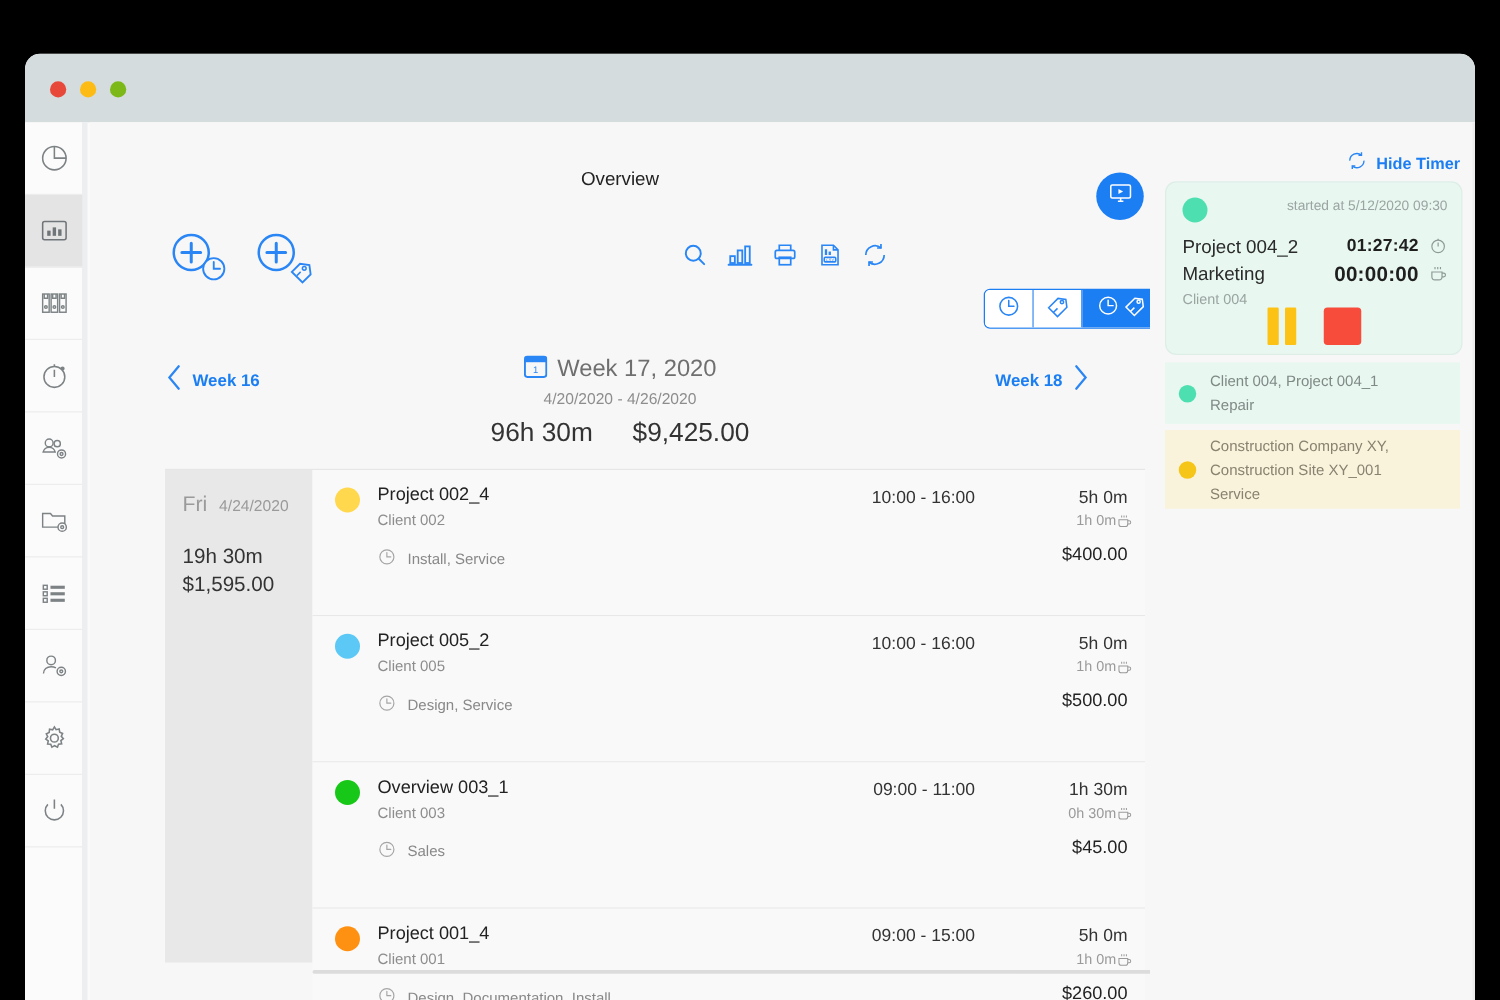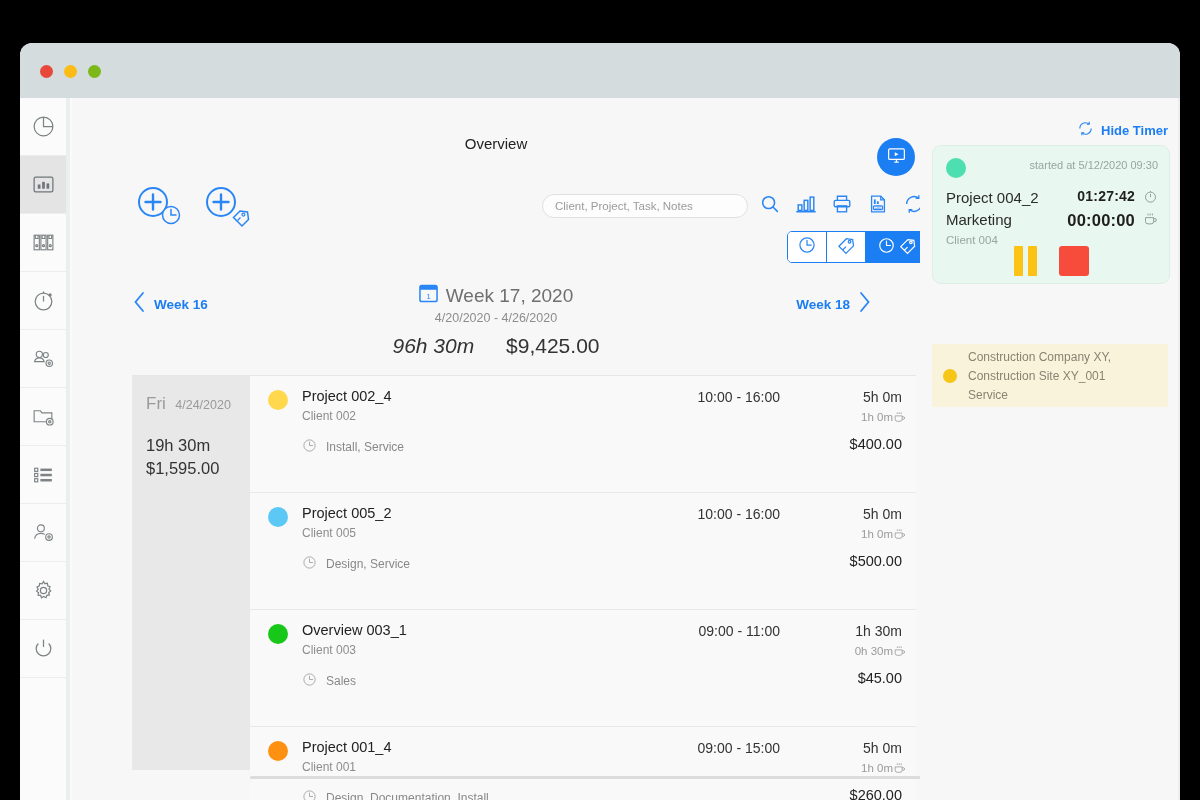--- a/index.html
+++ b/index.html
@@ -98,21 +98,21 @@
   
   .weeknav{position:absolute;left:0;top:185px;width:848px;height:70px;}
   .wk-prev{position:absolute;left:60px;top:8px;display:flex;align-items:center;gap:7px;cursor:pointer;}
   .wk-next{position:absolute;right:48px;top:8px;display:flex;align-items:center;gap:7px;cursor:pointer;}
   .wk-link{color:#1c7ef3;font-size:13.5px;font-weight:bold;}
   .wk-center{position:absolute;left:0;top:0;width:848px;text-align:center;}
   .wk-title{display:inline-flex;align-items:center;gap:8px;}
   .wk-title span{font-size:19px;color:#6f6f6f;}
   .wk-range{font-size:12.5px;color:#8d8d8d;margin-top:3px;}
   .wk-tot{margin-top:9px;font-size:21px;color:#333;}
-  .wk-tot .a{margin-right:26px;font-style:italic;}
+  .wk-tot .a{margin-right:26px;}
 
   
   .table{
     position:absolute;left:60px;top:277px;width:784px;background:#f9f9f9;
     border-top:1px solid #e6e6e6;
   }
   .daycol{
     position:absolute;left:0;top:0;width:118px;height:394px;background:#e8e8e8;
   }
   .daycol .d1{position:absolute;left:14px;top:18px;}
@@ -318,21 +318,20 @@
             <path d="M16 8.5v15M8.5 16h15" stroke="#2a86f5" stroke-width="2.4" stroke-linecap="round"></path>
             <path d="M28.5 31.5l6.5-6.5 7.5 1 1 7.5-6.5 6.5z" stroke="#2a86f5" stroke-width="1.5" fill="#f7f7f7"></path>
             <circle cx="38.4" cy="28.6" r="1.5" stroke="#2a86f5" stroke-width="1.2"></circle>
             <path d="M32.5 34.5l3-3" stroke="#2a86f5" stroke-width="1.2"></path>
           </svg>
         </div>
       </div>
 
 
       <div class="search-wrap">
-        <input class="search-input" placeholder="Client, Project, Task, Notes" style="">
         <div class="tool-ic">
           <span>
             <svg width="22" height="22" viewBox="0 0 24 24" fill="none" stroke="#2a86f5" stroke-width="1.7">
               <circle cx="10.5" cy="10.5" r="6.5"></circle>
                     <path d="M15.3 15.3L20 20" stroke-linecap="round"></path>
             </svg></span>
         </div>
         <div class="tool-ic">
           <span>
             <svg width="22" height="22" viewBox="0 0 24 24" fill="none" stroke="#2a86f5" stroke-width="1.6">
@@ -612,20 +611,27 @@
         </div>
         <div class="tc-ctrls">
           <div class="pausebtn">
                   <i></i>
                   <i></i>
                 </div>
           <div class="stopbtn"></div>
         </div>
       </div>
 
+      <div class="fav green">
+        <div class="fav-dot" style="background:#4ddfb0"></div>
+        <div class="fav-txt">
+          <span>Client 004, Project 004_1</span>
+          <span>Repair</span>
+        </div>
+      </div>
 
       <div class="fav yellow">
         <div class="fav-dot" style="background:#f5c518"></div>
         <div class="fav-txt">
           <span>Construction Company XY,</span>
           <span>Construction Site XY_001</span>
           <span>Service</span>
         </div>
       </div>
       <div class="vedge"></div>

